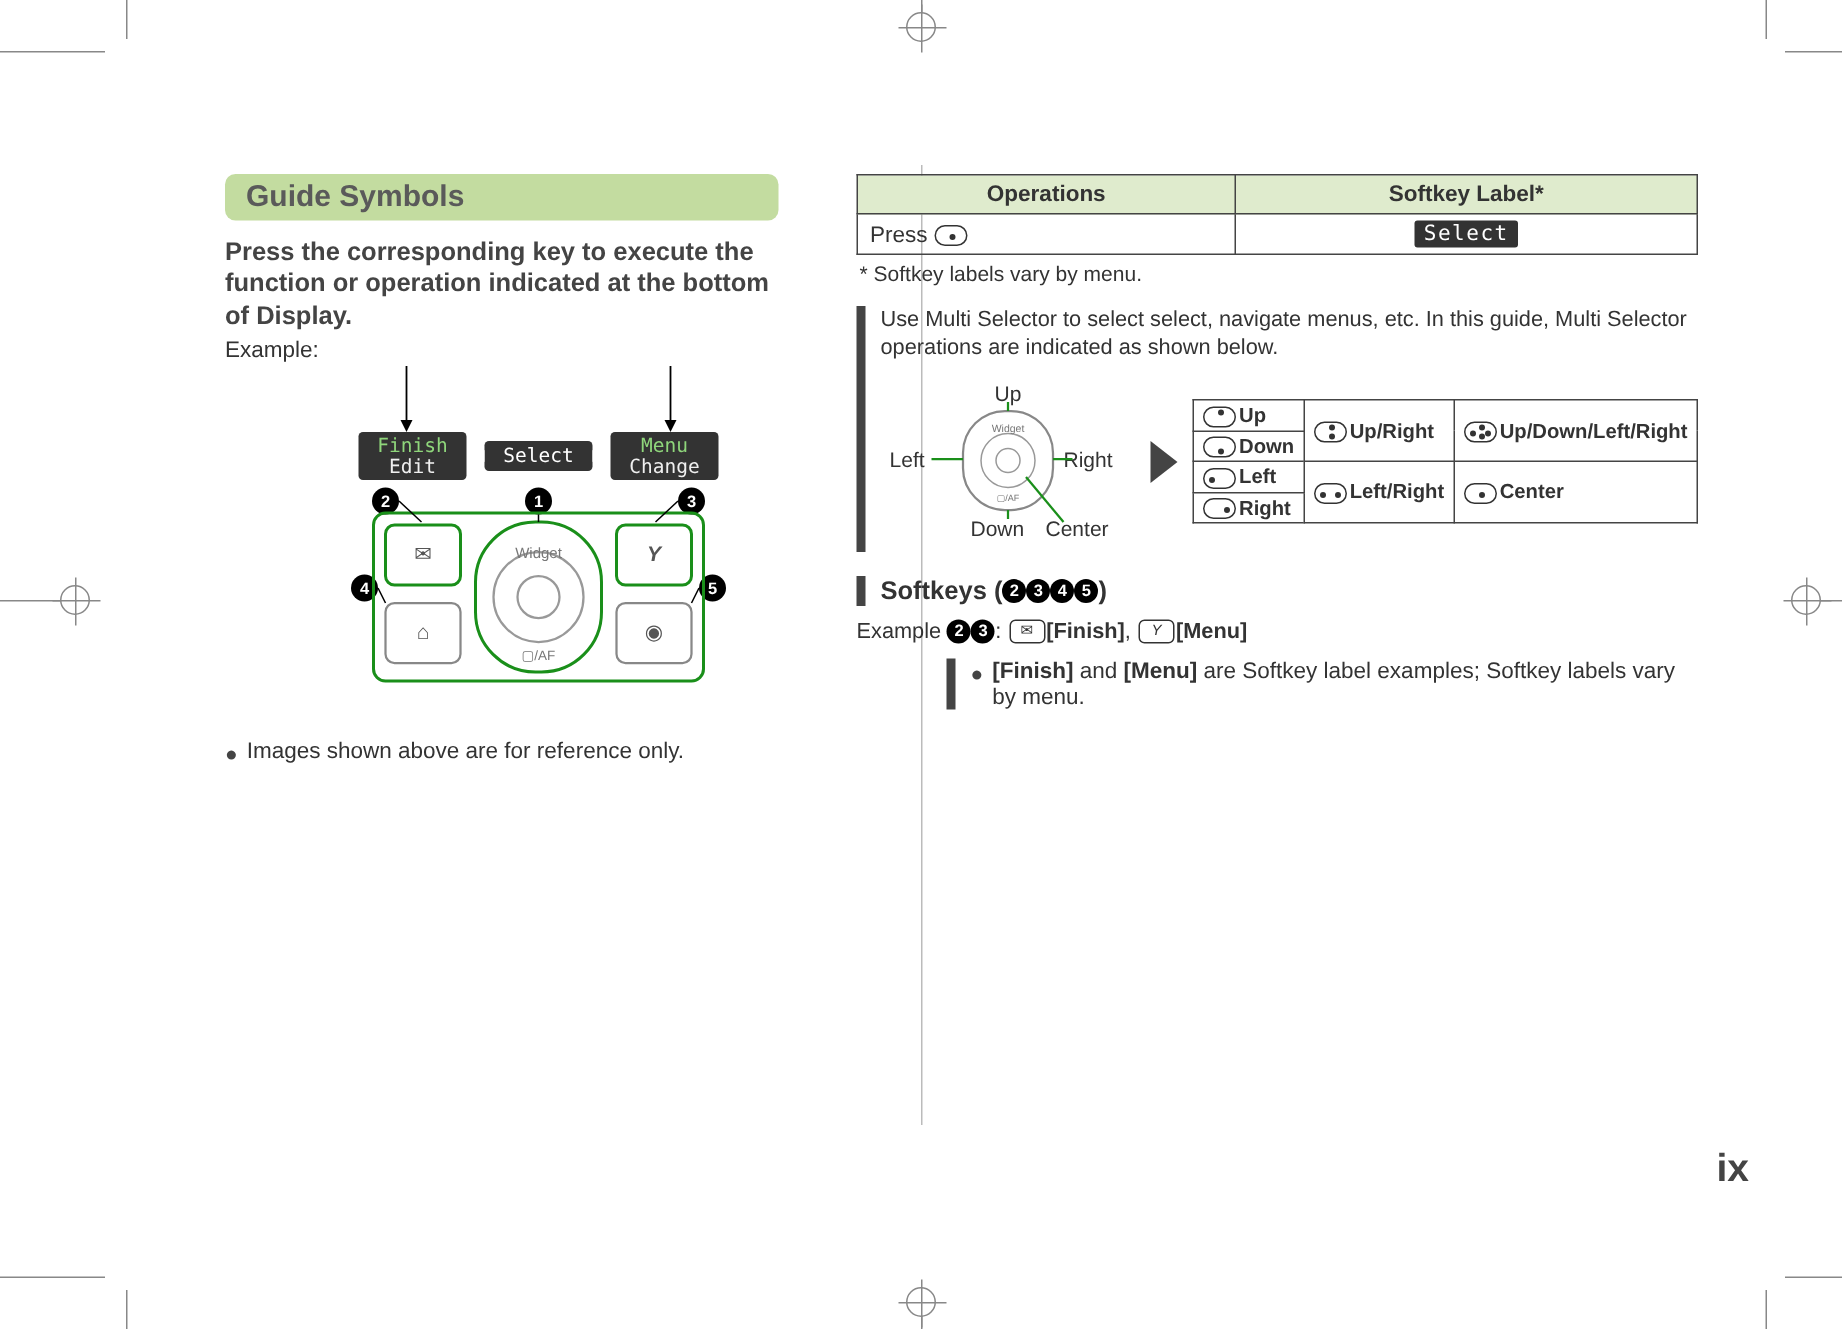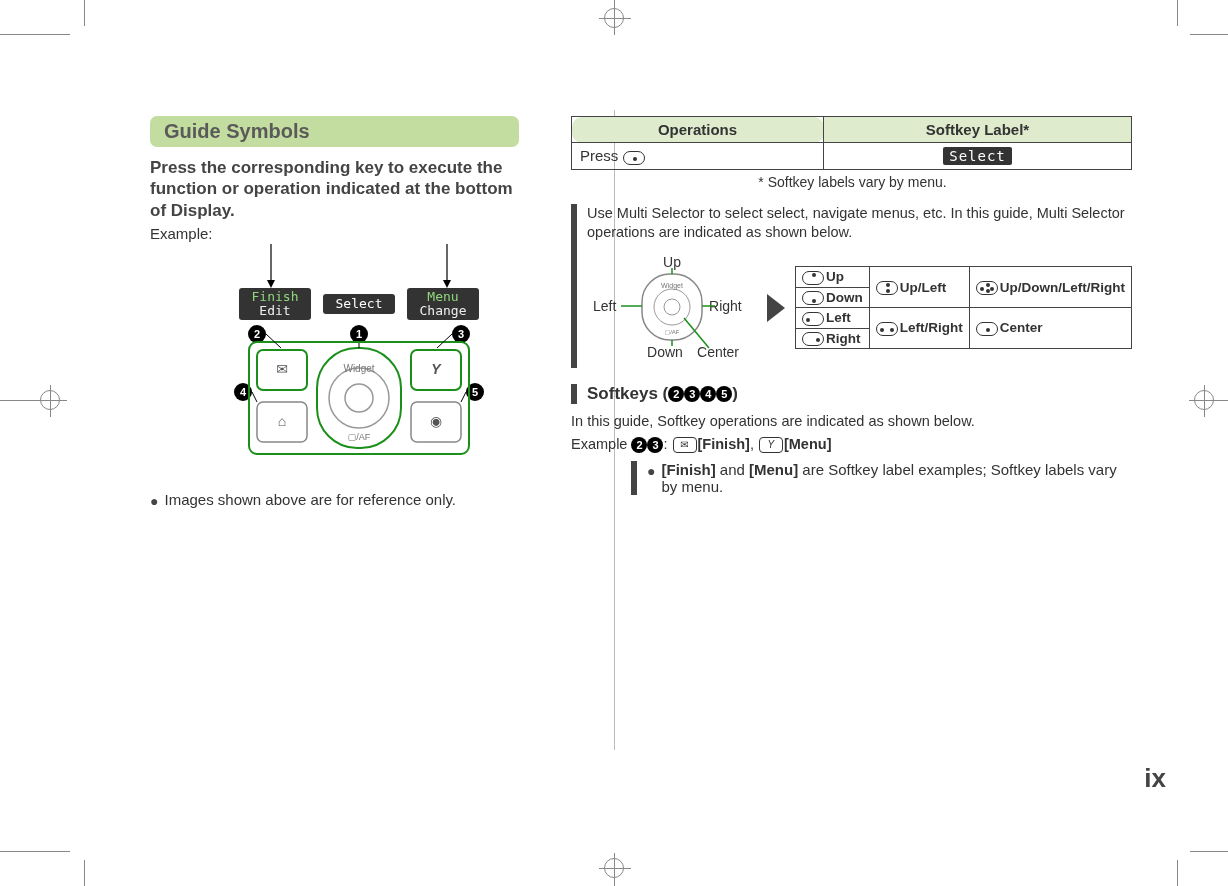--- a/index.html
+++ b/index.html
@@ -122,21 +122,21 @@
     font-weight: bold;
     color: #444;
   }
 
   .num-circle {
     display:inline-block; width:16px; height:16px; border-radius:50%;
     background:#000; color:#fff; font-size:11px; line-height:16px;
     text-align:center; vertical-align:middle; font-weight:bold;
   }
 
-  .footnote { font-size: 14px; margin: 2px 0 14px 2px; text-align: center; }
+  .footnote { font-size: 14px; margin: 2px 0 14px 2px; }
   .para { font-size: 14.5px; line-height:1.3; margin-bottom:4px; }
   .indent-note { border-left:6px solid #444; padding-left:10px; margin-left:60px; margin-top:4px;}
 </style>
 </head>
 <body>
 
 <div class="crop-marks">
   <div class="crop-h" style="left:0; top:34px; width:70px;"></div>
   <div class="crop-h" style="right:0; top:34px; width:38px;"></div>
   <div class="crop-h" style="left:0; bottom:34px; width:70px;"></div>
@@ -228,21 +228,21 @@
       <span>Images shown above are for reference only.</span>
     </div>
   </div>
 
   <div class="col col-right">
 
 
     <table class="ops">
       <tbody>
           <tr>
-        <th style="width:45%;border-radius:10px;">Operations</th>
+        <th style="width:45%;">Operations</th>
         <th>Softkey Label*</th>
       </tr>
       <tr>
         <td>
           <span>Press </span>
           <span class="pill">
             <span class="d" style="left:9px; top:5px;"></span>
           </span>
         </td>
         <td style="text-align:center;">
@@ -274,21 +274,21 @@
             <line x1="34" y1="58" x2="55" y2="58" stroke="#1a8f1a" stroke-width="1.5"></line>
             <line x1="115" y1="58" x2="128" y2="58" stroke="#1a8f1a" stroke-width="1.5"></line>
             <line x1="97" y1="70" x2="122" y2="100" stroke="#1a8f1a" stroke-width="1.5"></line>
           </svg>
         </div>
         <div class="arrow-right"></div>
         <table class="dirs">
           <tbody>
               <tr>
             <td><span class="pill"><span class="d" style="left:9px; top:1px;"></span></span><span>Up</span></td>
-            <td rowspan="2"><span class="pill"><span class="d" style="left:9px; top:1px;"></span><span class="d" style="left:9px; bottom:1px;"></span></span><span>Up/Left</span></td>
+            <td rowspan="2"><span class="pill"><span class="d" style="left:9px; top:1px;"></span><span class="d" style="left:9px; bottom:1px;"></span></span><span>Up/Right</span></td>
             <td rowspan="2"><span class="pill"><span class="d" style="left:3px; top:5px;"></span><span class="d" style="right:3px; top:5px;"></span><span class="d" style="left:9px; top:1px;"></span><span class="d" style="left:9px; bottom:1px;"></span></span><span>Up/Down/Left/Right</span></td>
           </tr>
           <tr>
             <td><span class="pill"><span class="d" style="left:9px; bottom:1px;"></span></span><span>Down</span></td>
           </tr>
           <tr>
             <td><span class="pill"><span class="d" style="left:3px; top:5px;"></span></span><span>Left</span></td>
             <td rowspan="2"><span class="pill"><span class="d" style="left:3px; top:5px;"></span><span class="d" style="right:3px; top:5px;"></span></span><span>Left/Right</span></td>
             <td rowspan="2"><span class="pill"><span class="d" style="left:9px; top:5px;"></span></span><span>Center</span></td>
           </tr>
@@ -300,21 +300,20 @@
       </div>
     </div>
 
     <div style="height:12px;"></div>
 
     <div class="sub-section">
       <h3>
         <span>Softkeys (</span><span class="num-circle">2</span><span class="num-circle">3</span><span class="num-circle">4</span><span class="num-circle">5</span><span>)</span>
       </h3>
     </div>
-    <div class="para">In this guide, Softkey operations are indicated as shown below.</div>
     <div class="para">
       <span>Example </span><span class="num-circle">2</span><span class="num-circle">3</span><span>: </span>
       <span class="softkey-icon">✉</span><b>[Finish]</b>,
       <span class="softkey-icon"><i>Y</i></span><b>[Menu]</b>
     </div>
     <div class="indent-note">
       <div class="bullet-row">
         <span class="bullet-dot">●</span>
         <span>
           <b>[Finish]</b><span> and </span><b>[Menu]</b><span> are Softkey label examples; Softkey labels vary by menu.</span>

